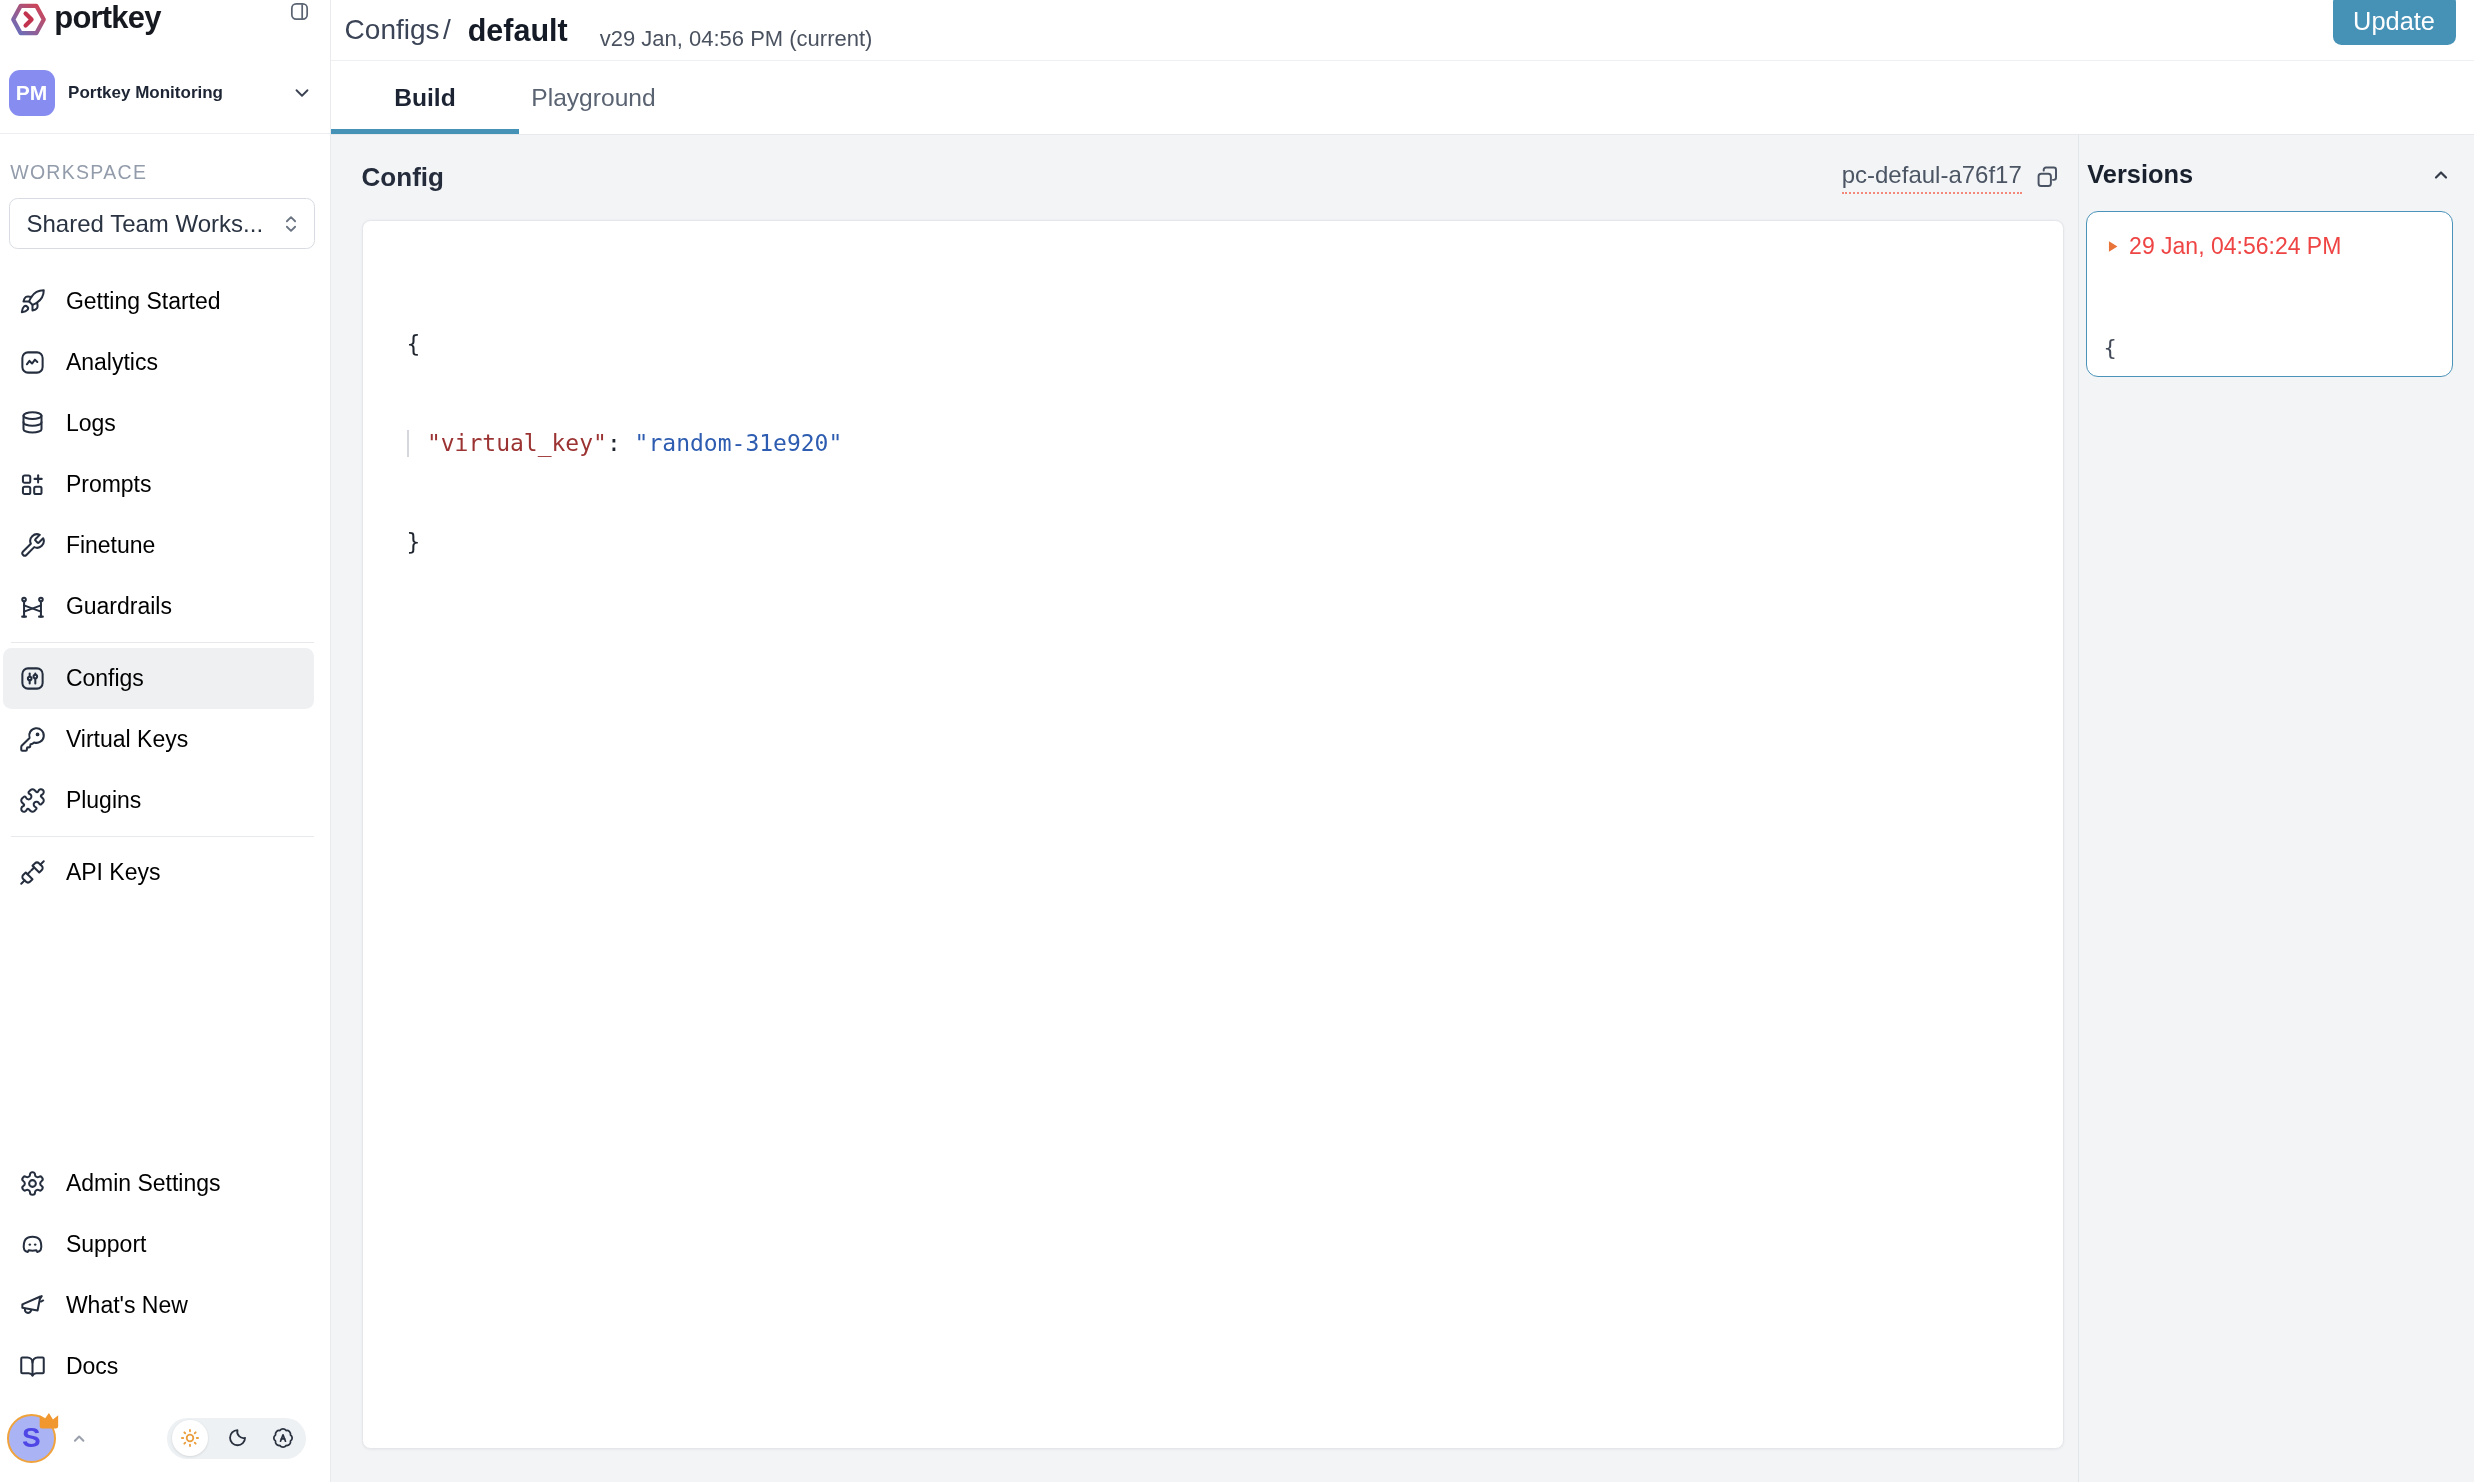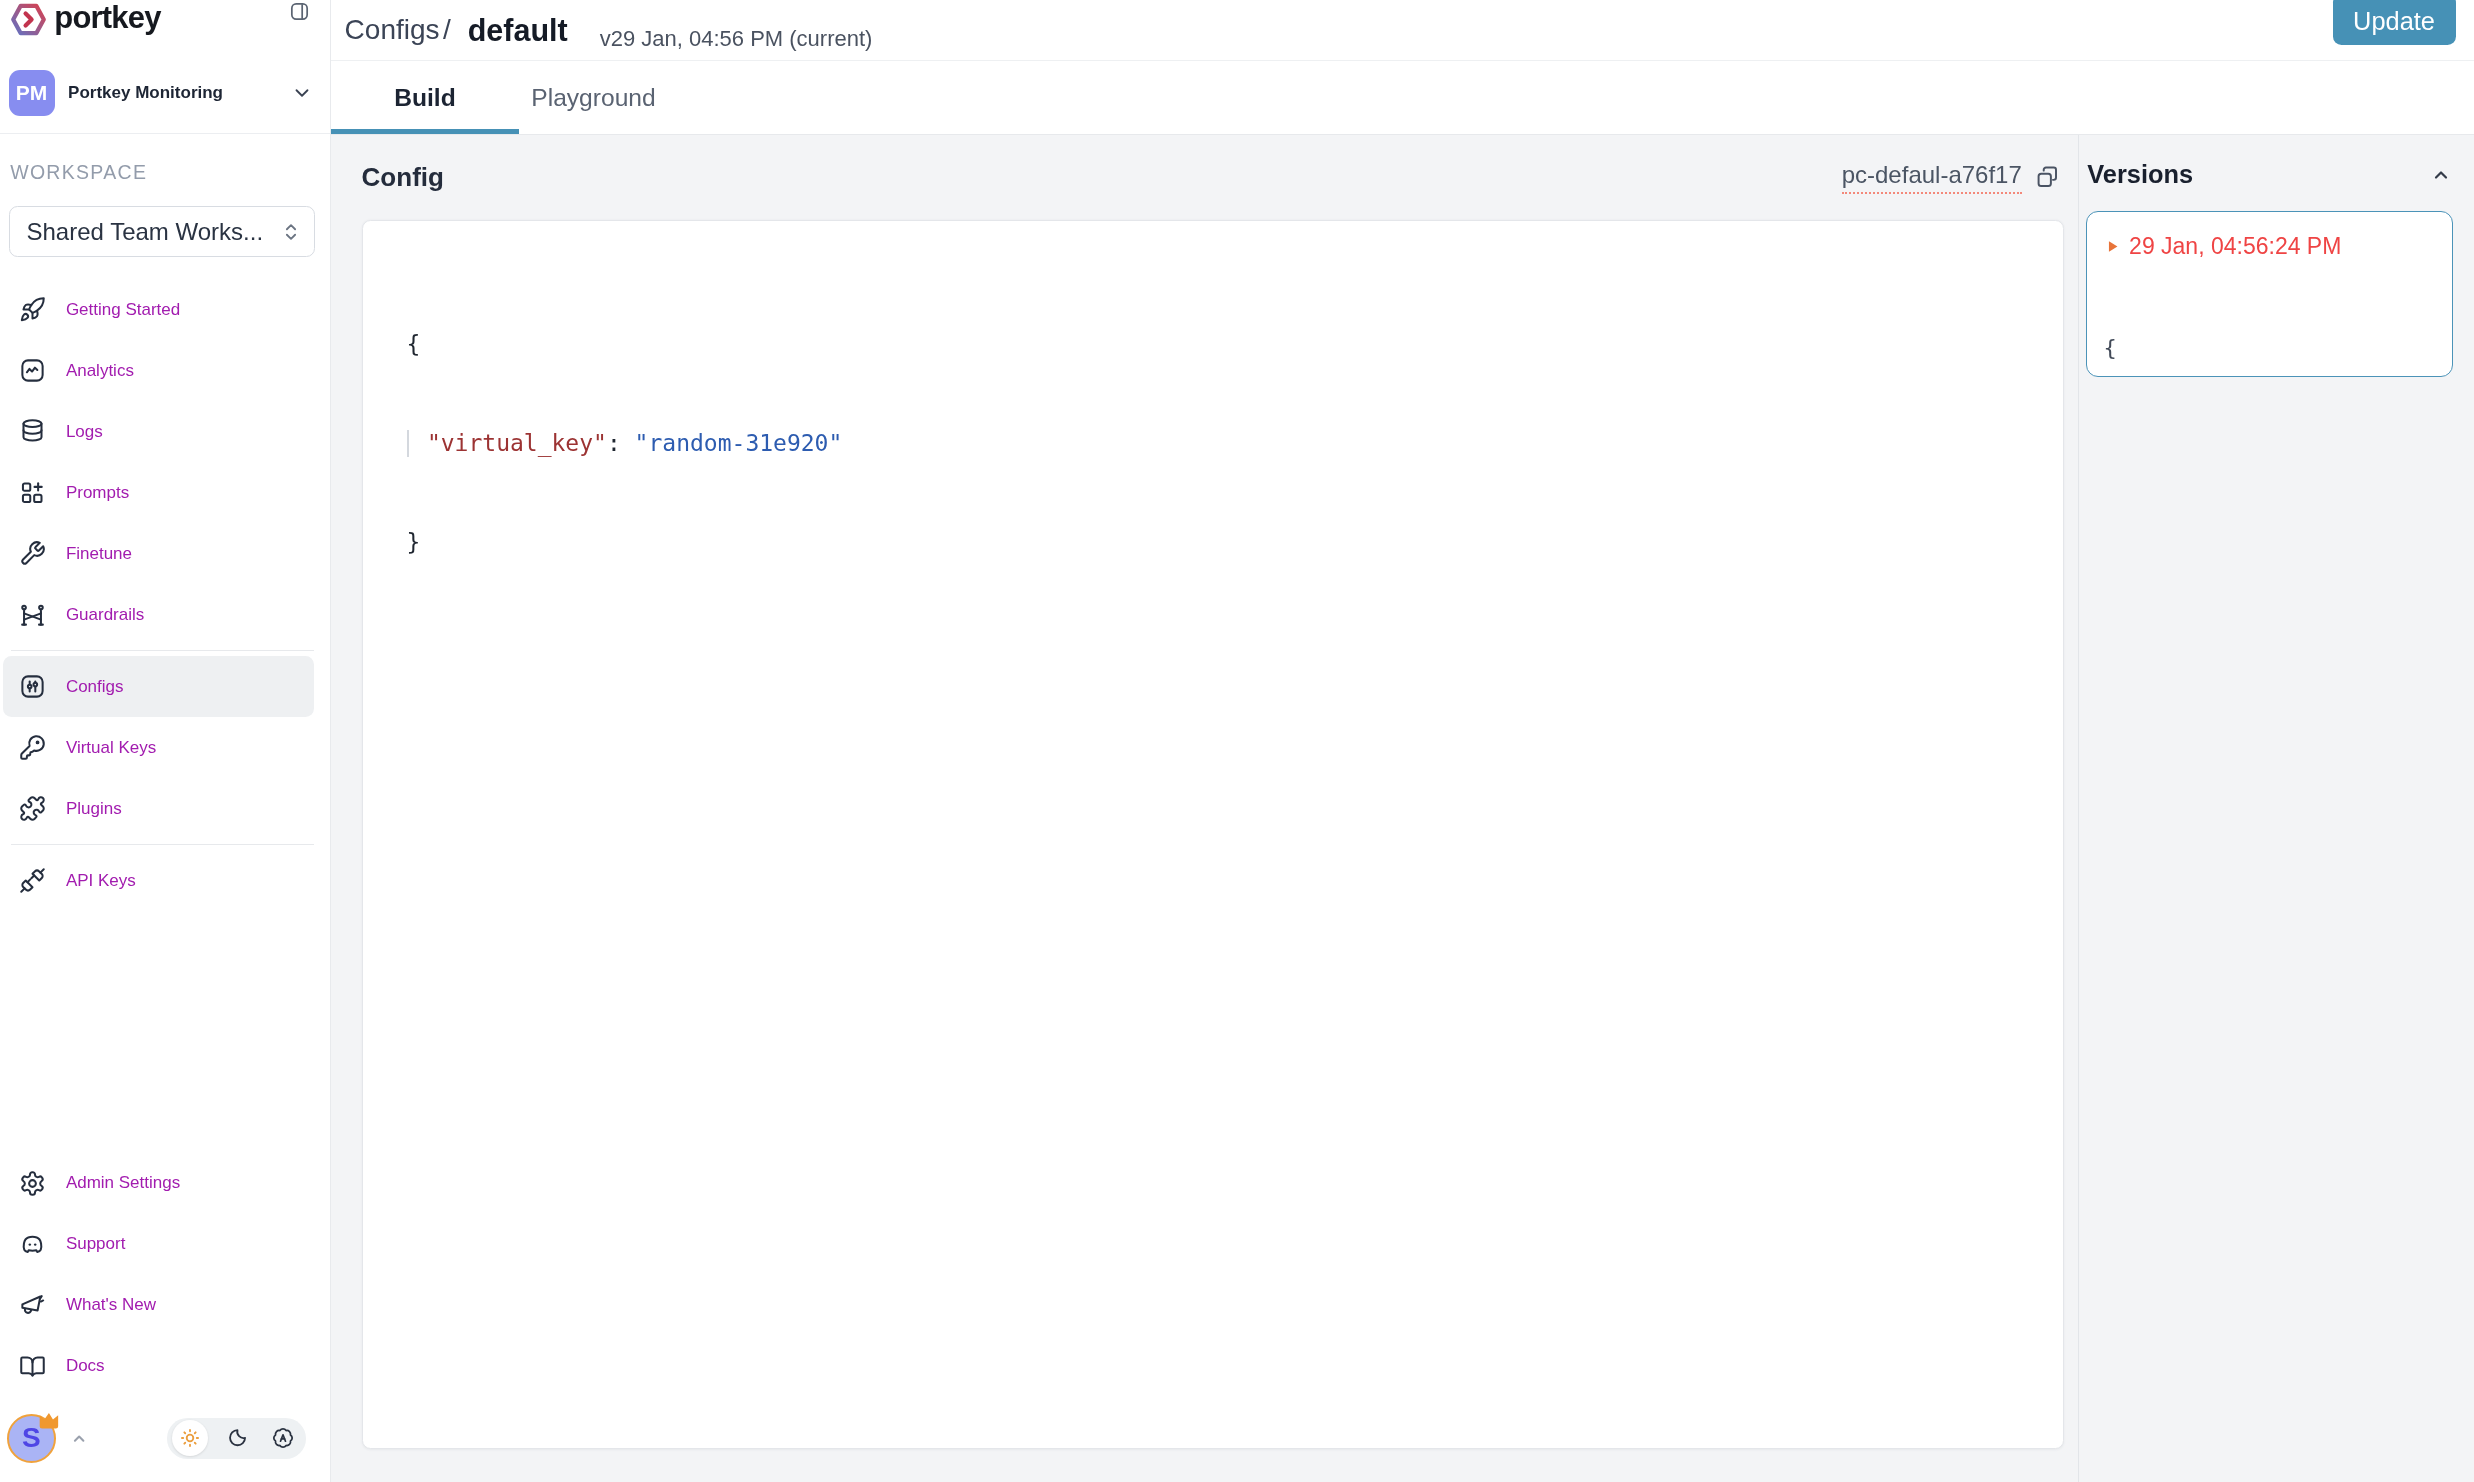--- a/index.html
+++ b/index.html
@@ -31,35 +31,35 @@
     width:46px; height:46px; border-radius:11px; background:#878df0;
     color:#ffffff; font-weight:bold; font-size:21px;
     display:flex; align-items:center; justify-content:center; flex:none;
   }
   .org-name { font-size:17px; font-weight:600; color:#1d2534; margin-left:13.6px; white-space:nowrap; }
   .org-row svg { width:22px; height:22px; margin-left:auto; color:#3a4252; }
 
   .ws-block { padding:27px 15.2px 0 8.5px; flex:none; }
   .ws-label { font-size:19.5px; font-weight:500; letter-spacing:1.3px; color:#939cab; padding-left:1.7px; }
   .ws-select {
-    margin-top:22px; height:51px; border:0.8px solid #d8dce2; border-radius:8.5px;
+    margin-top:14px; height:51px; border:0.8px solid #d8dce2; border-radius:8.5px;
     display:flex; align-items:center; padding:0 12px 0 17px; cursor:pointer; background:#fff;
   }
   .ws-select-value { font-size:24px; color:#2a3342; white-space:nowrap; overflow:hidden; }
   .ws-select svg { width:22px; height:22px; margin-left:auto; color:#6b7482; flex:none; }
 
   nav { padding-top:22px; flex:none; }
   .nav-item {
     height:61px; display:flex; align-items:center; padding:0 0 0 15.2px;
     cursor:pointer; margin-right:16px; margin-left:3.4px; border-radius:8.5px;
   }
   .nav-item.active { background:#eef0f2; }
   .nav-icon { width:27px; height:27px; flex:none; color:#252e3e; }
   .nav-icon svg { width:27px; height:27px; stroke:currentColor; fill:none; stroke-width:1.8; stroke-linecap:round; stroke-linejoin:round; }
-  .nav-label { font-size:17px; color:#a21caf; margin-left:20.3px; white-space:nowrap; }
+  .nav-label { font-size:23px; color:#000000; margin-left:20.3px; white-space:nowrap; }
   .nav-divider { border:none; border-top:0.8px solid #e7e9ec; margin:5.1px 16px 5.1px 11px; }
 
   .side-spacer { flex:1 1 auto; }
   .side-bottom { flex:none; padding-bottom:8.5px; }
 
   .side-footer { flex:none; height:78px; display:flex; align-items:center; padding:0 24px 12px 6.8px; }
   .user-avatar {
     position:relative; width:49px; height:49px; border-radius:50%;
     background:#aab4f5; border:2.5px solid #f0a23c; cursor:pointer;
     display:flex; align-items:center; justify-content:center; flex:none;

